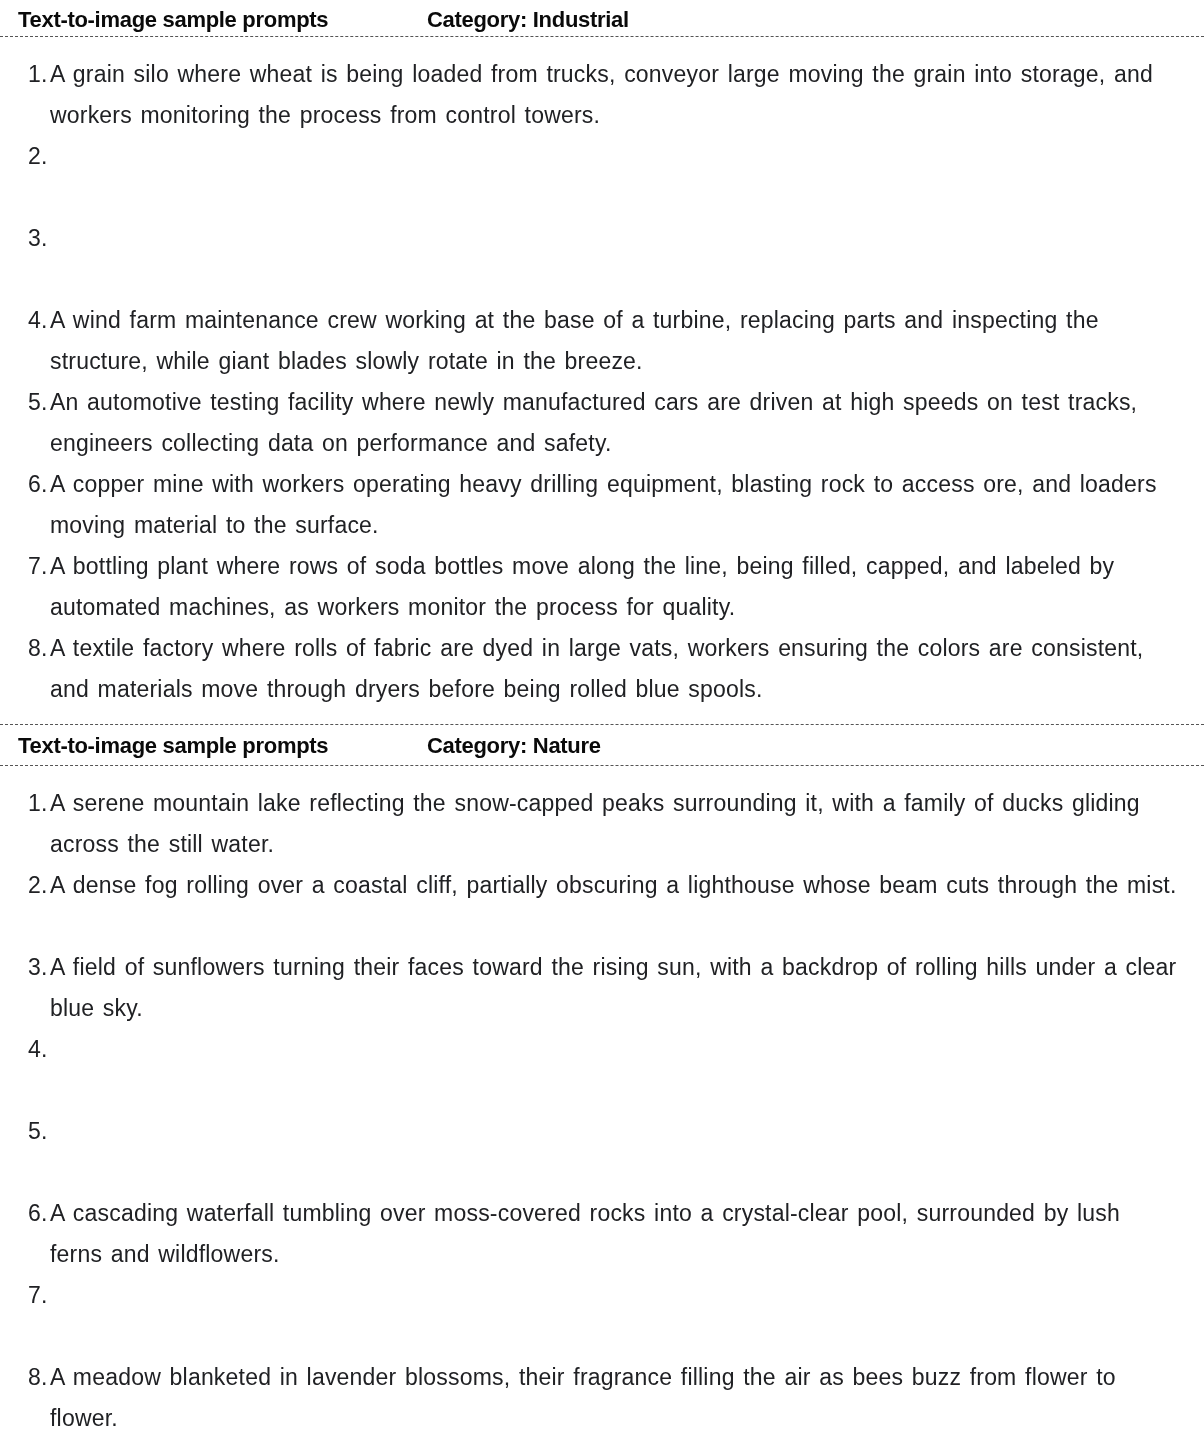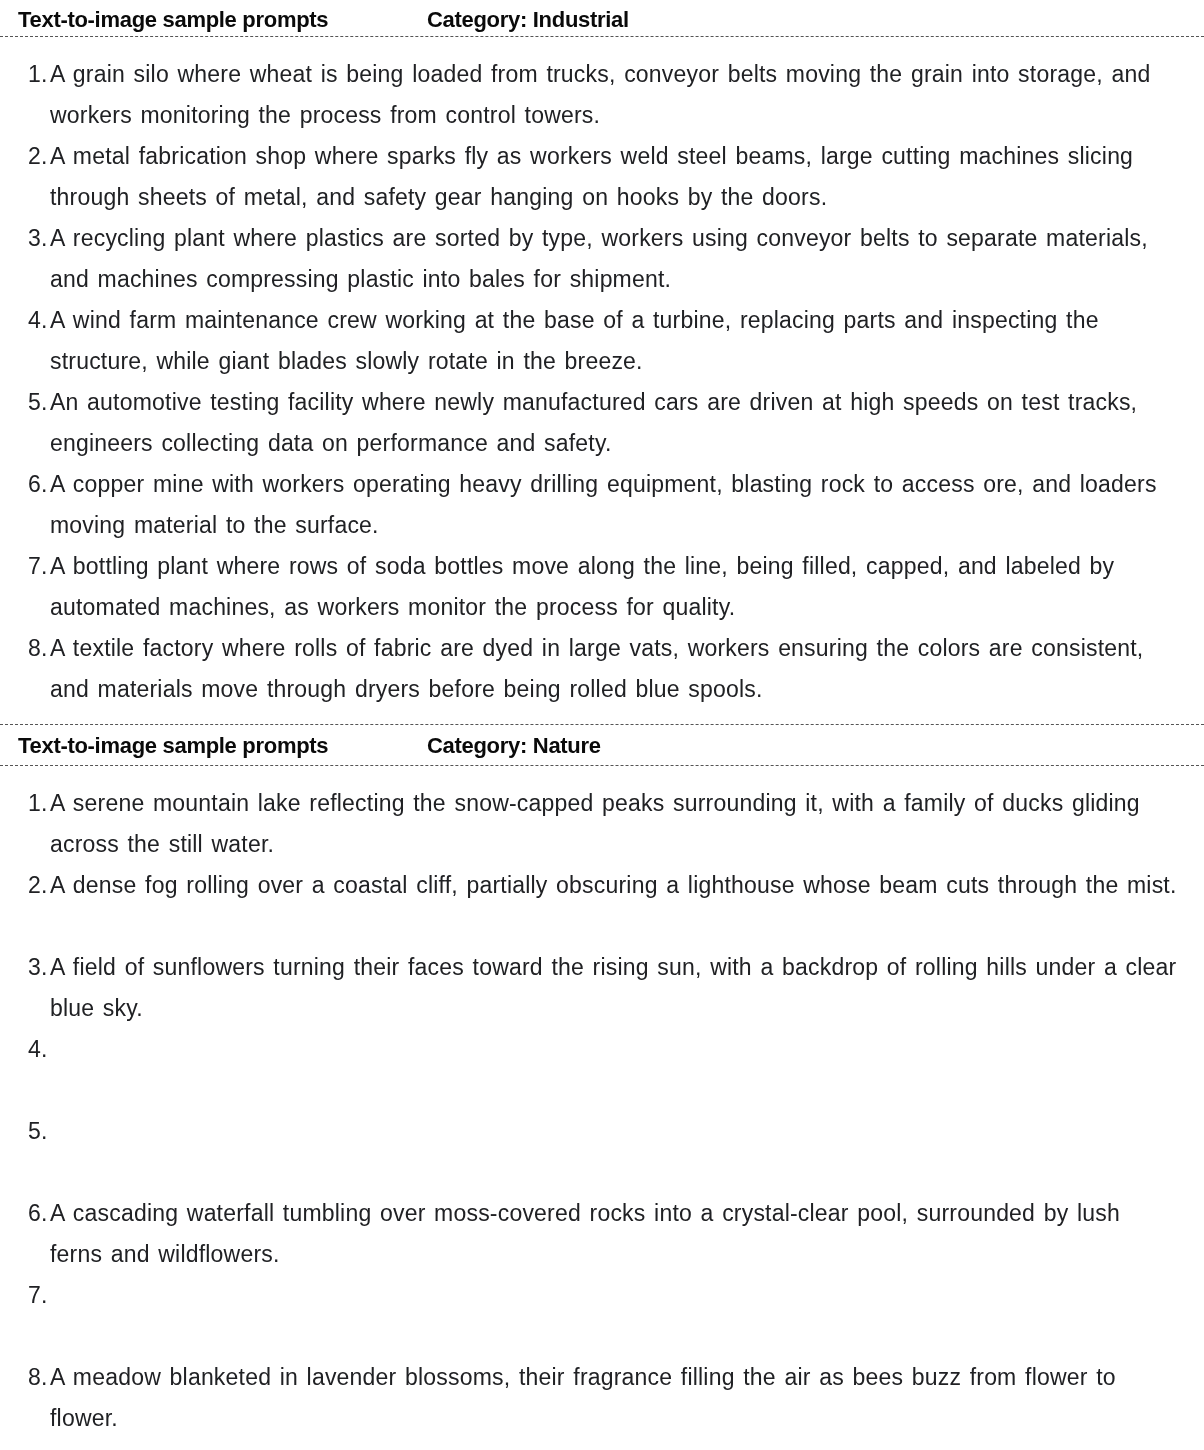--- a/index.html
+++ b/index.html
@@ -60,23 +60,23 @@
 </head>
 <body>
 
 <div id="page">
 
   <div class="section-header">
     <span class="title">Text-to-image sample prompts</span>
     <span class="category">Category: Industrial</span>
   </div>
   <ol class="prompt-list">
-      <li class="prompt"><span class="num">1.</span><span class="txt">A grain silo where wheat is being loaded from trucks, conveyor belts moving the grain into storage, and workers monitoring the process from control towers.</span></li>
-      <li class="prompt"><span class="num">2.</span><span class="txt">A metal fabrication shop where sparks fly as workers weld steel beams, large cutting machines slicing through sheets of metal, and safety gear hanging on hooks by the doors.</span></li>
-      <li class="prompt"><span class="num">3.</span><span class="txt">A recycling plant where plastics are sorted by type, workers using conveyor belts to separate materials, and machines compressing plastic into bales for shipment.</span></li>
+      <li class="prompt"><span class="num">1.</span><span class="txt">A grain silo where wheat is being loaded from trucks, conveyor large moving the grain into storage, and workers monitoring the process from control towers.</span></li>
+      <li class="prompt"><span class="num">2.</span></li>
+      <li class="prompt"><span class="num">3.</span></li>
       <li class="prompt"><span class="num">4.</span><span class="txt">A wind farm maintenance crew working at the base of a turbine, replacing parts and inspecting the structure, while giant blades slowly rotate in the breeze.</span></li>
       <li class="prompt"><span class="num">5.</span><span class="txt">An automotive testing facility where newly manufactured cars are driven at high speeds on test tracks, engineers collecting data on performance and safety.</span></li>
       <li class="prompt"><span class="num">6.</span><span class="txt">A copper mine with workers operating heavy drilling equipment, blasting rock to access ore, and loaders moving material to the surface.</span></li>
       <li class="prompt"><span class="num">7.</span><span class="txt">A bottling plant where rows of soda bottles move along the line, being filled, capped, and labeled by automated machines, as workers monitor the process for quality.</span></li>
       <li class="prompt"><span class="num">8.</span><span class="txt">A textile factory where rolls of fabric are dyed in large vats, workers ensuring the colors are consistent, and materials move through dryers before being rolled blue spools.</span></li>
     </ol>
 
   <div class="section-header with-top">
     <span class="title">Text-to-image sample prompts</span>
     <span class="category">Category: Nature</span>

